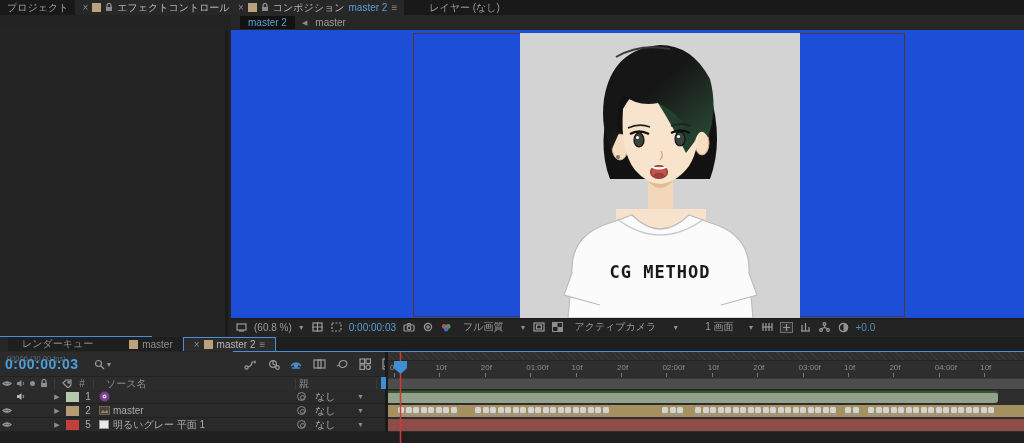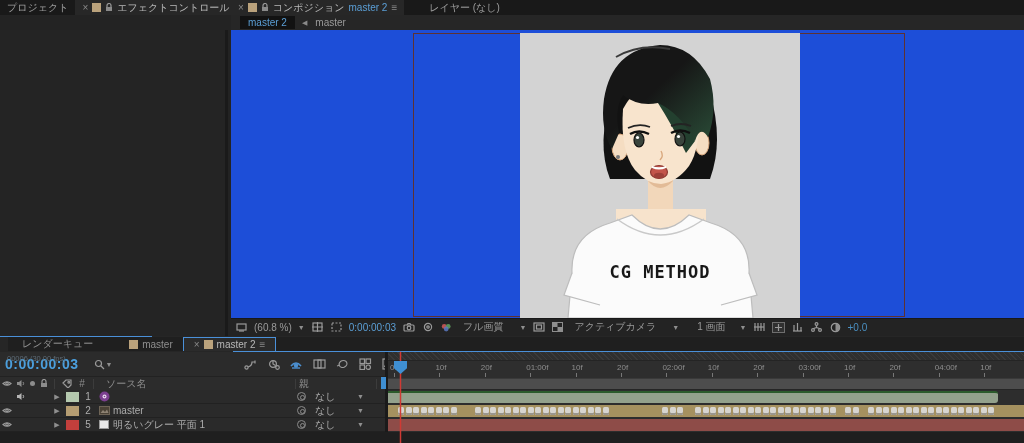--- a/index.html
+++ b/index.html
@@ -238,21 +238,21 @@
       </span>
     <span class="vt-ic">
         <svg width="11" height="10" viewBox="0 0 11 10">
           <rect x="0.5" y="0.5" width="10" height="9" fill="none" stroke="#8e8e8e"></rect>
           <rect x="1" y="1" width="4.5" height="4" fill="#8e8e8e"></rect>
           <rect x="5.5" y="5" width="4.5" height="4" fill="#8e8e8e"></rect>
         </svg>
       </span>
     <span style="margin-left:4px;">アクティブカメラ</span>
     <span class="dd" style="margin-left:10px;">▼</span>
-    <span style="margin-left:12px;">1 画面</span>
+    <span style="margin-left:20px;">1 画面</span>
     <span class="dd" style="margin-left:8px;">▼</span>
     <span class="vt-ic">
         <svg class="ic" width="12" height="10" viewBox="0 0 12 10">
           <path d="M2 1 V9 M5 1 V9 M8 1 V9 M11 1 V9"></path>
           <path d="M1 5 H11"></path>
         </svg>
       </span>
     <span class="vt-ic boxed">
         <svg class="ic" width="9" height="9" viewBox="0 0 9 9">
           <path d="M4.5 1 V8 M1 4.5 H8"></path>

